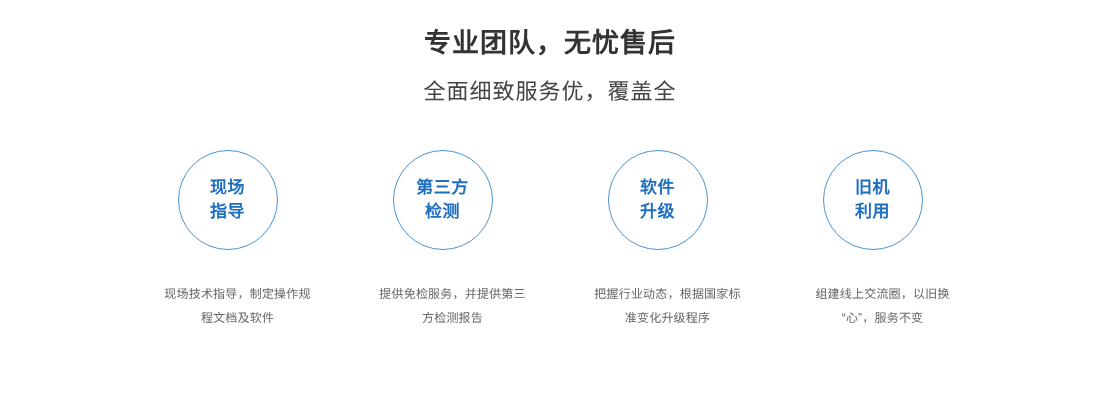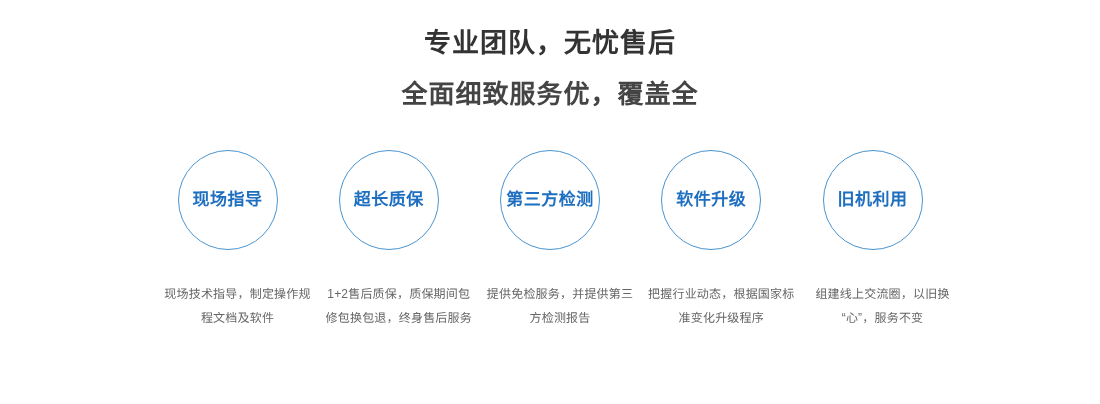--- a/index.html
+++ b/index.html
@@ -35,22 +35,22 @@
     padding-top: 27px;
     font-size: 27px;
     font-weight: bold;
     color: #333333;
     letter-spacing: 1px;
     line-height: 1.2;
   }
   .sub-title {
     margin: 0;
     padding-top: 20px;
-    font-size: 26px;
-    font-weight: bold;
+    font-size: 22px;
+    font-weight: normal;
     color: #444444;
     letter-spacing: 1px;
     line-height: 1.2;
   }
 
   
   .features {
     position: absolute;
     top: 150px;
     left: 150px;
@@ -65,21 +65,21 @@
     flex-direction: column;
     align-items: center;
   }
   .circle {
     width: 100px;
     height: 100px;
     border-radius: 50%;
     border: 1px solid #4a94cf;
     box-sizing: border-box;
     display: flex;
-    flex-direction: row;
+    flex-direction: column;
     align-items: center;
     justify-content: center;
     background: #ffffff;
   }
   .circle-line {
     font-size: 17px;
     font-weight: bold;
     color: #1e6fc0;
     line-height: 1.42;
     letter-spacing: 0.5px;
@@ -109,27 +109,20 @@
   <div class="features">
 
     <div class="feature">
       <div class="circle">
         <span class="circle-line">现场</span>
         <span class="circle-line">指导</span>
       </div>
       <div class="desc">现场技术指导，制定操作规程文档及软件</div>
     </div>
 
-    <div class="feature">
-      <div class="circle">
-        <span class="circle-line">超长</span>
-        <span class="circle-line">质保</span>
-      </div>
-      <div class="desc">1+2售后质保，质保期间包修包换包退，终身售后服务</div>
-    </div>
 
     <div class="feature">
       <div class="circle">
         <span class="circle-line">第三方</span>
         <span class="circle-line">检测</span>
       </div>
       <div class="desc">提供免检服务，并提供第三方检测报告</div>
     </div>
 
     <div class="feature">

